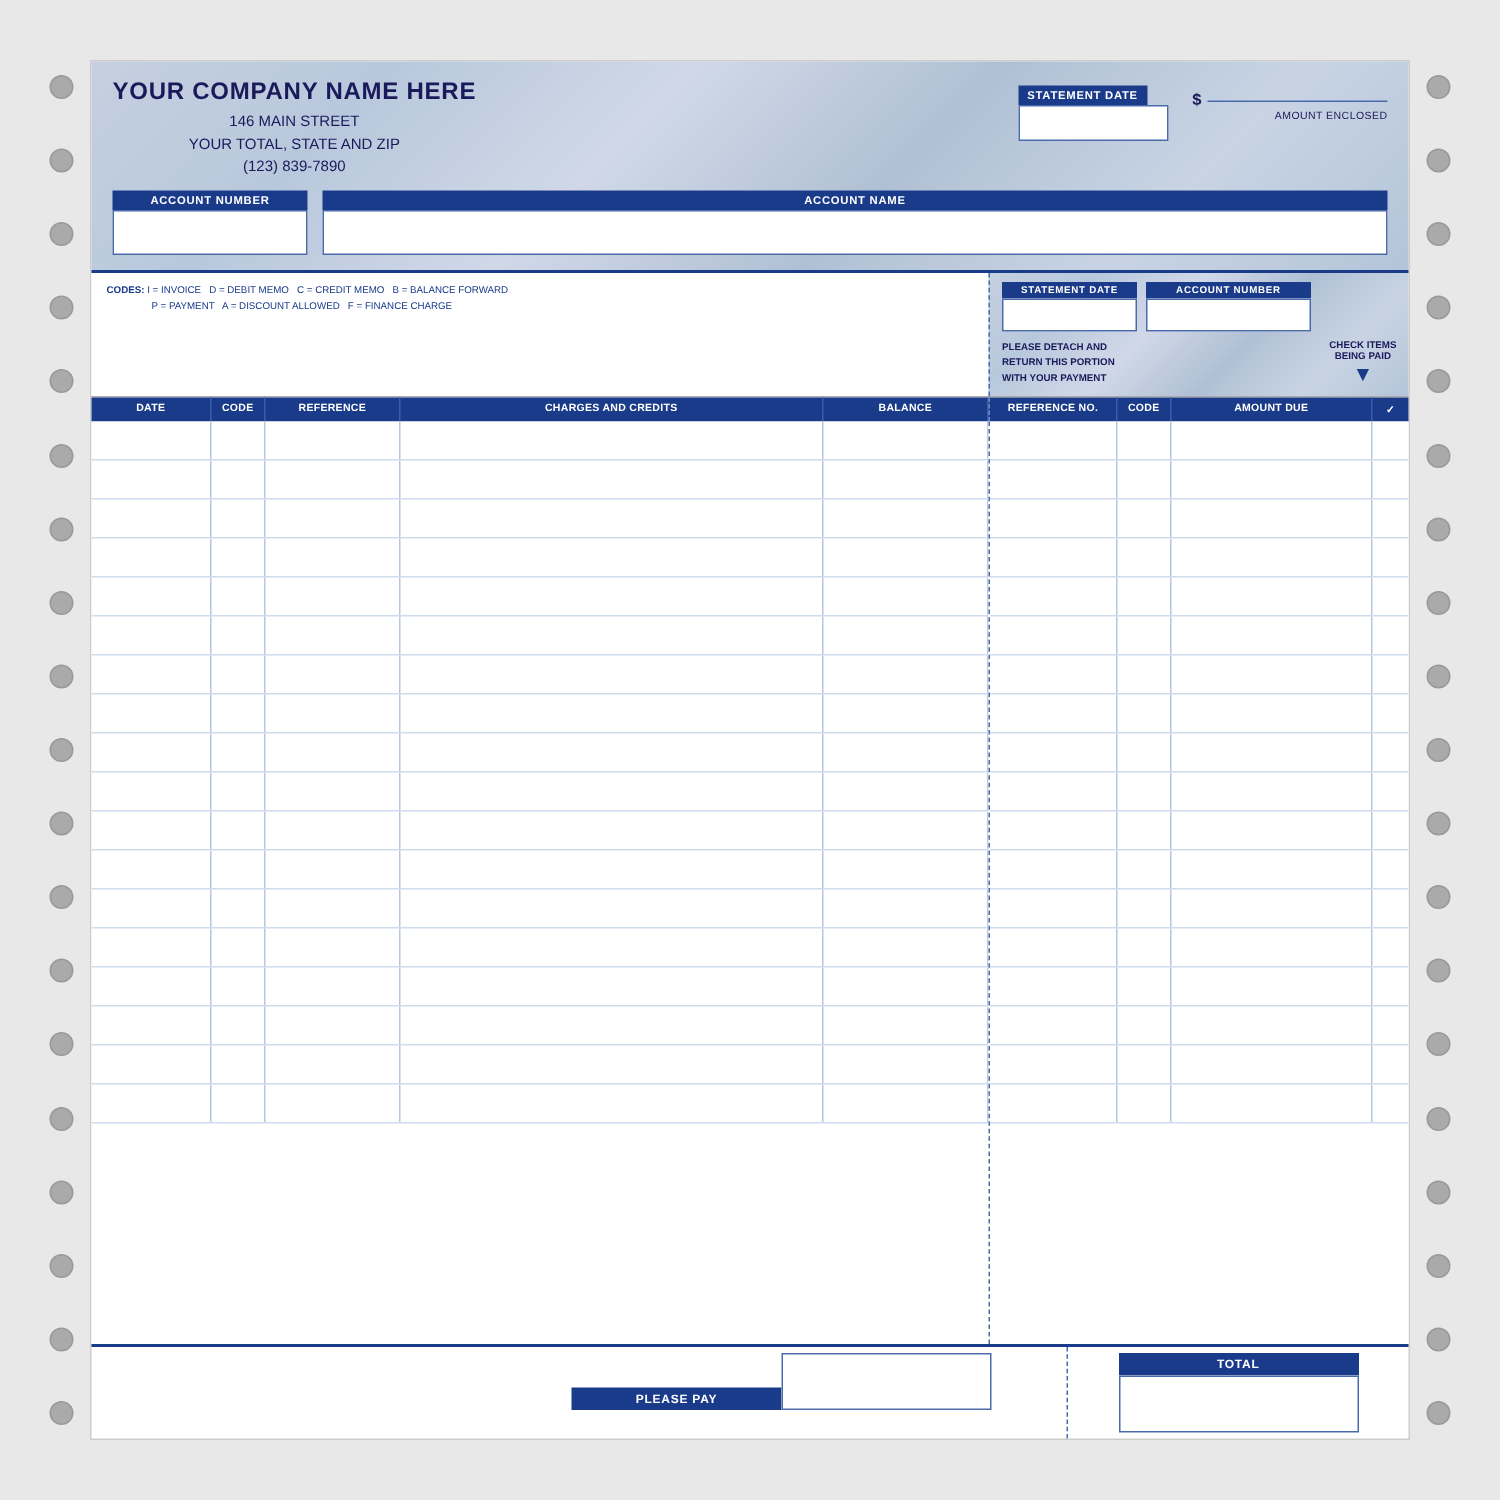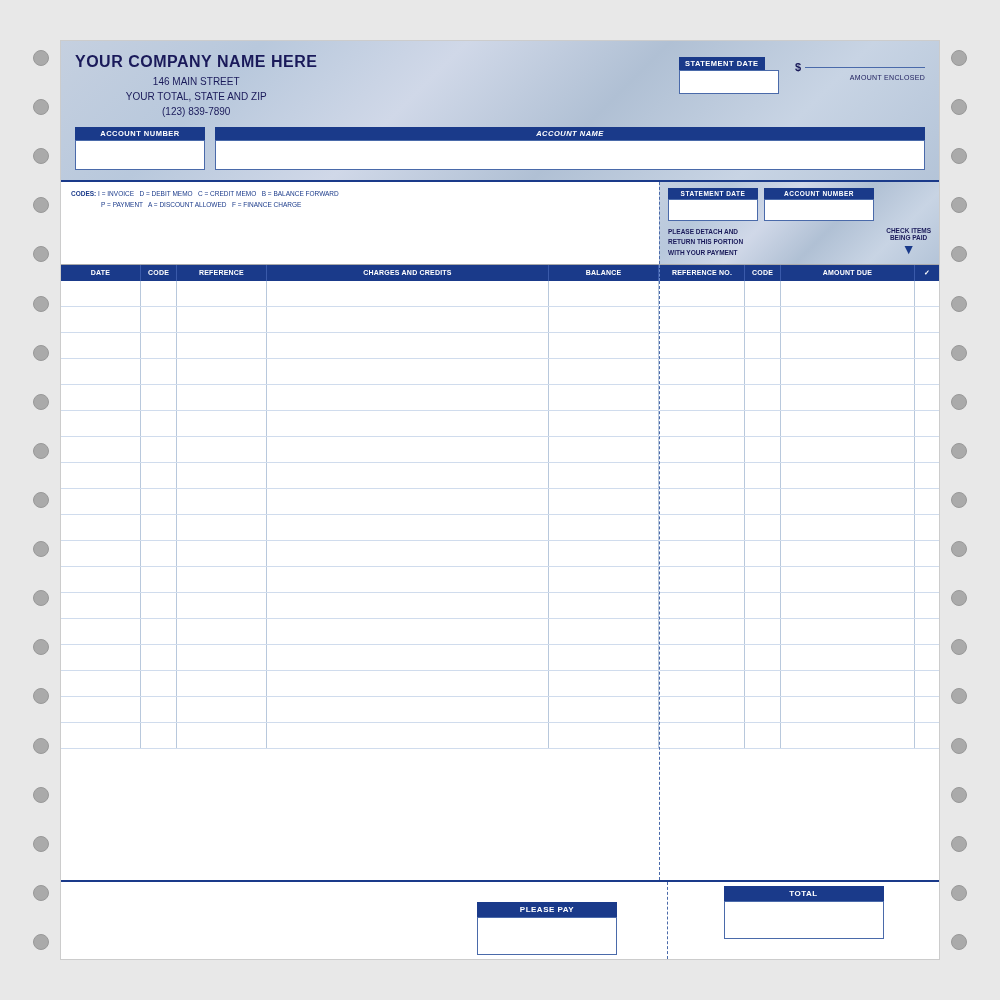--- a/index.html
+++ b/index.html
@@ -260,21 +260,21 @@
             </div>
           </div>
         </div>
 
         <div style="display:flex; flex-direction:row; gap:10px; margin-top:8px; justify-content:flex-end;">
           <div class="acct-num-section">
             <div class="field-label-blue" style="min-width:130px;">ACCOUNT NUMBER</div>
             <div class="field-box-wide" style="height:30px;"></div>
           </div>
           <div class="acct-name-section">
-            <div class="field-label-blue" style="min-width:210px;font-style:italic;">ACCOUNT NAME</div>
+            <div class="field-label-blue" style="min-width:210px;">ACCOUNT NAME</div>
             <div class="field-box-wider" style="height:30px; min-width:210px;"></div>
           </div>
         </div>
       </div>
 
       <div style="display:flex; flex-direction:row; border-bottom: 1px solid #aaa;">
 
         <div style="flex:1; padding: 6px 10px; background:white;">
           <div style="font-size:6.5px; color:#1a3a8a; line-height:1.7;">
             <span style="font-weight:bold;">CODES:</span>
@@ -566,27 +566,27 @@
               <div class="dc" style="width:36px;"></div>
               <div class="dc" style="flex:1;"></div>
               <div class="dc" style="width:24px; border-right:none;"></div>
             </div>
         </div>
       </div>
 
       <div style="display:flex; flex-direction:row; border-top:2px solid #1a3a8a;">
 
         <div style="flex:1; display:flex; flex-direction:row; align-items:flex-start; padding:4px 10px;">
-          <div style="margin-left:auto; margin-right:40px; display:flex; flex-direction:column; align-items:flex-end;margin-top:16px;">
+          <div style="margin-left:auto; margin-right:40px; display:flex; align-items:flex-end;">
             <div style="background:#1a3a8a; color:white; font-size:8px; font-weight:bold; text-align:center; padding:3px 0; width:140px; letter-spacing:0.5px;">PLEASE PAY</div>
             <div style="border:1px solid #4a6aaa; background:white; width:140px; height:38px;"></div>
           </div>
         </div>
 
-        <div style="width:272px; border-left:1px dashed #4a6aaa; display:flex; flex-direction:column; align-items:center; padding:4px 12px;">
+        <div style="width:228px; border-left:1px dashed #4a6aaa; display:flex; flex-direction:column; align-items:center; padding:4px 12px;">
           <div style="background:#1a3a8a; color:white; font-size:8px; font-weight:bold; text-align:center; padding:3px 0; width:160px; letter-spacing:0.5px;">TOTAL</div>
           <div style="border:1px solid #4a6aaa; background:white; width:160px; height:38px;"></div>
         </div>
       </div>
 
     </div>
 
     <div class="feed-holes-right">
       <div class="hole"></div>
       <div class="hole"></div>

